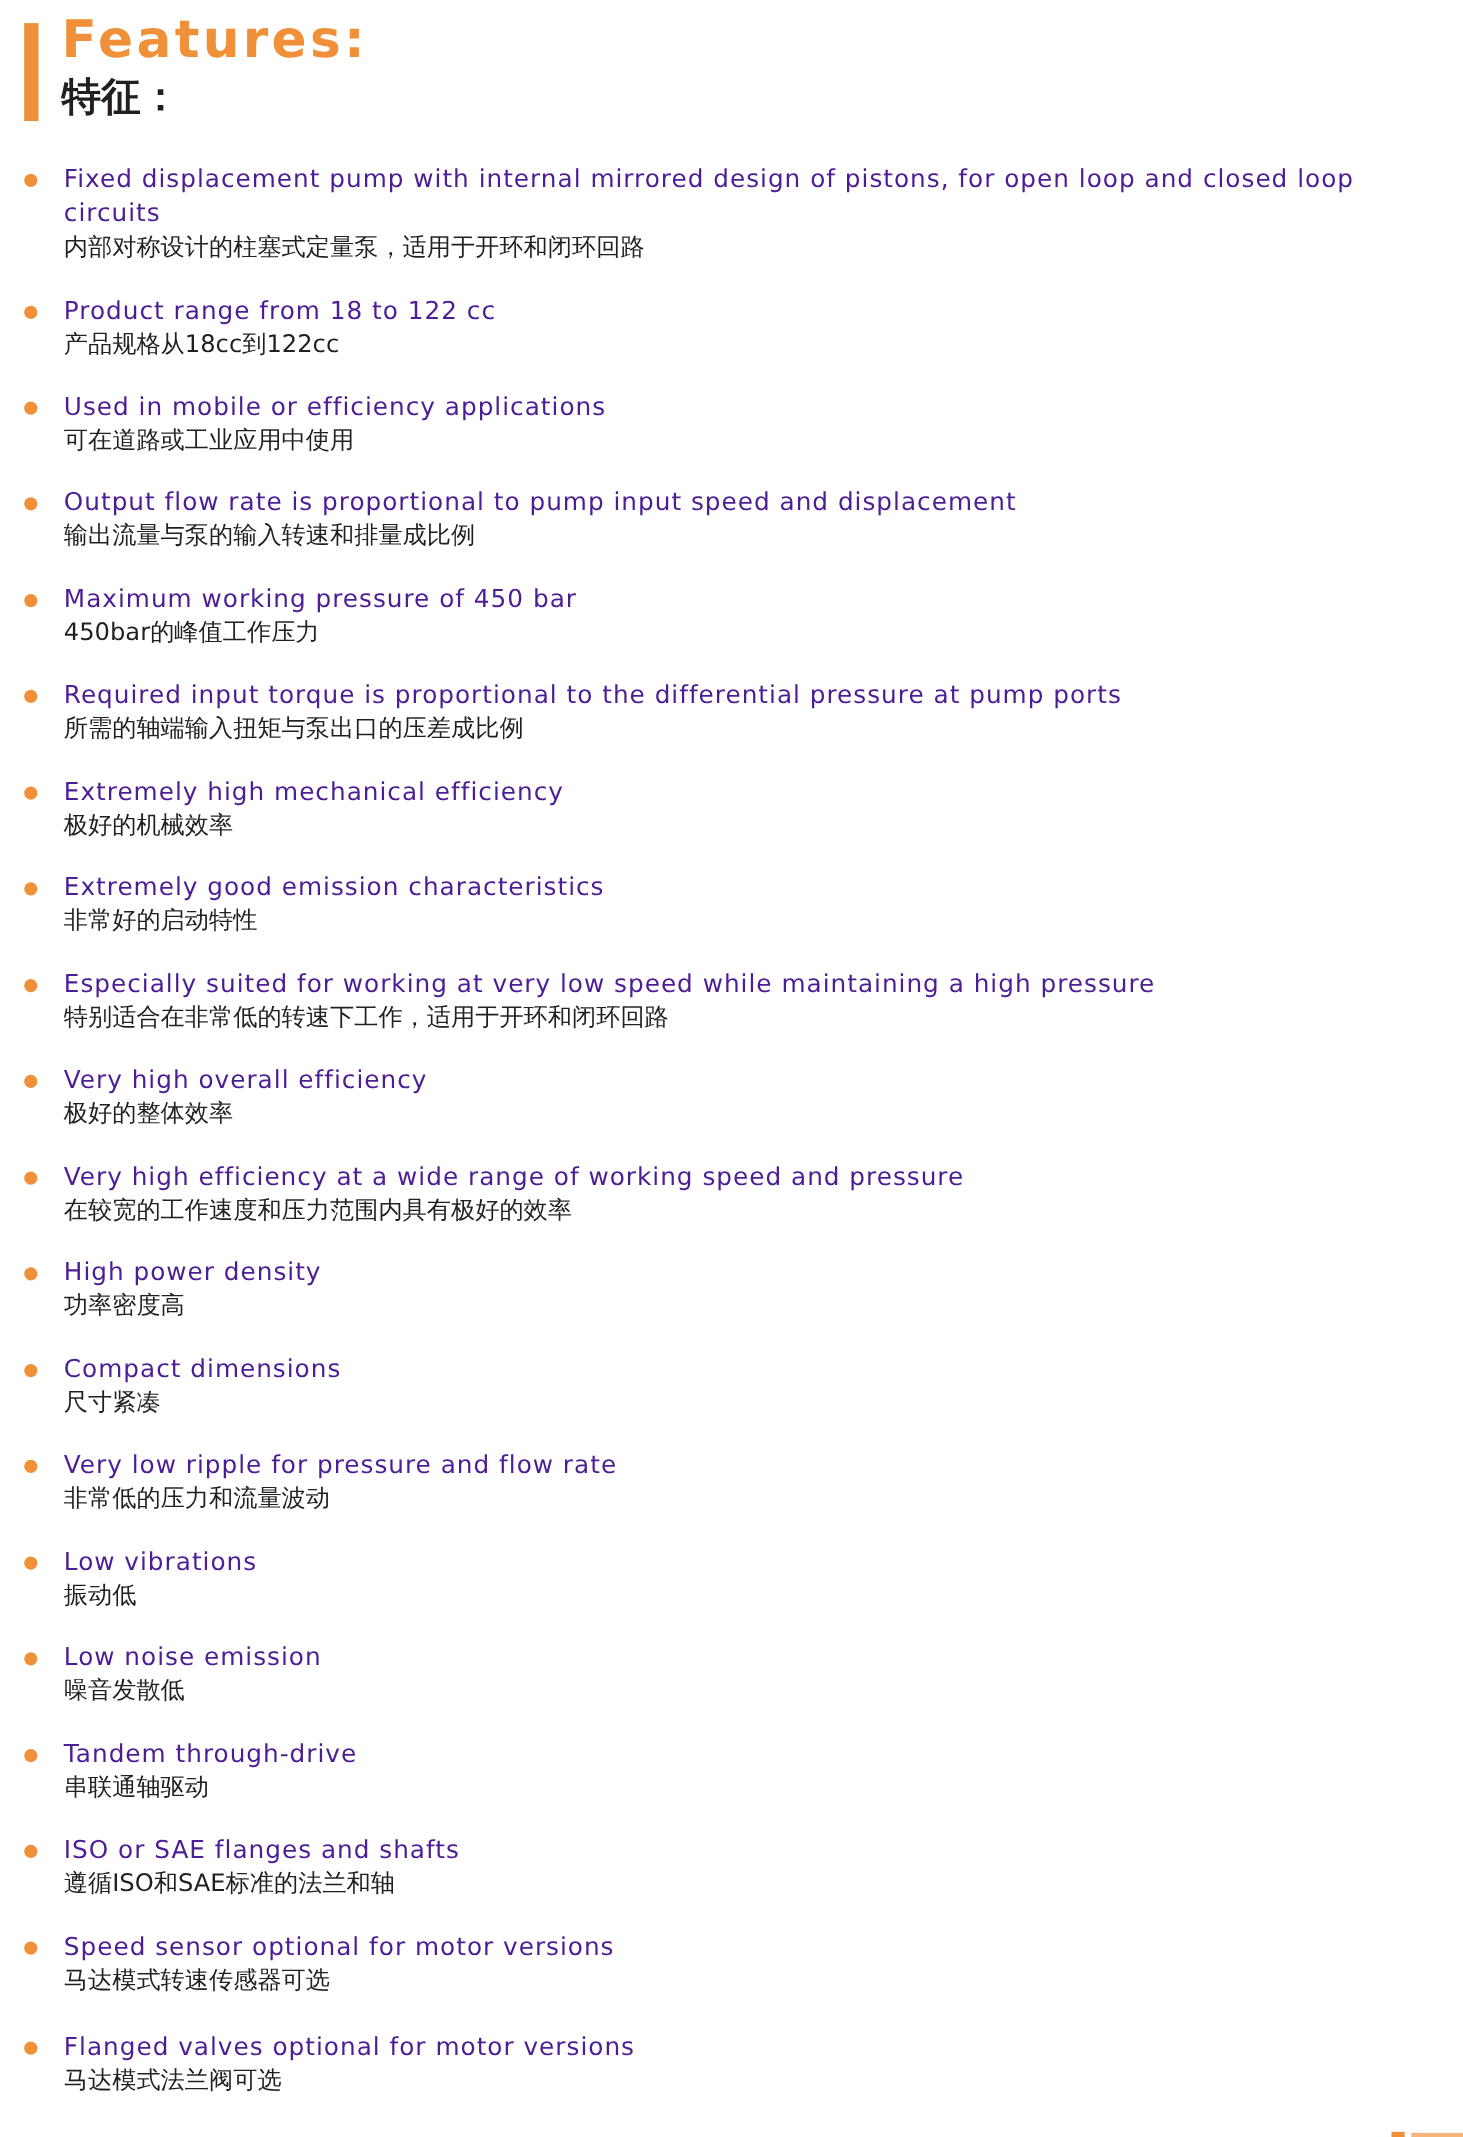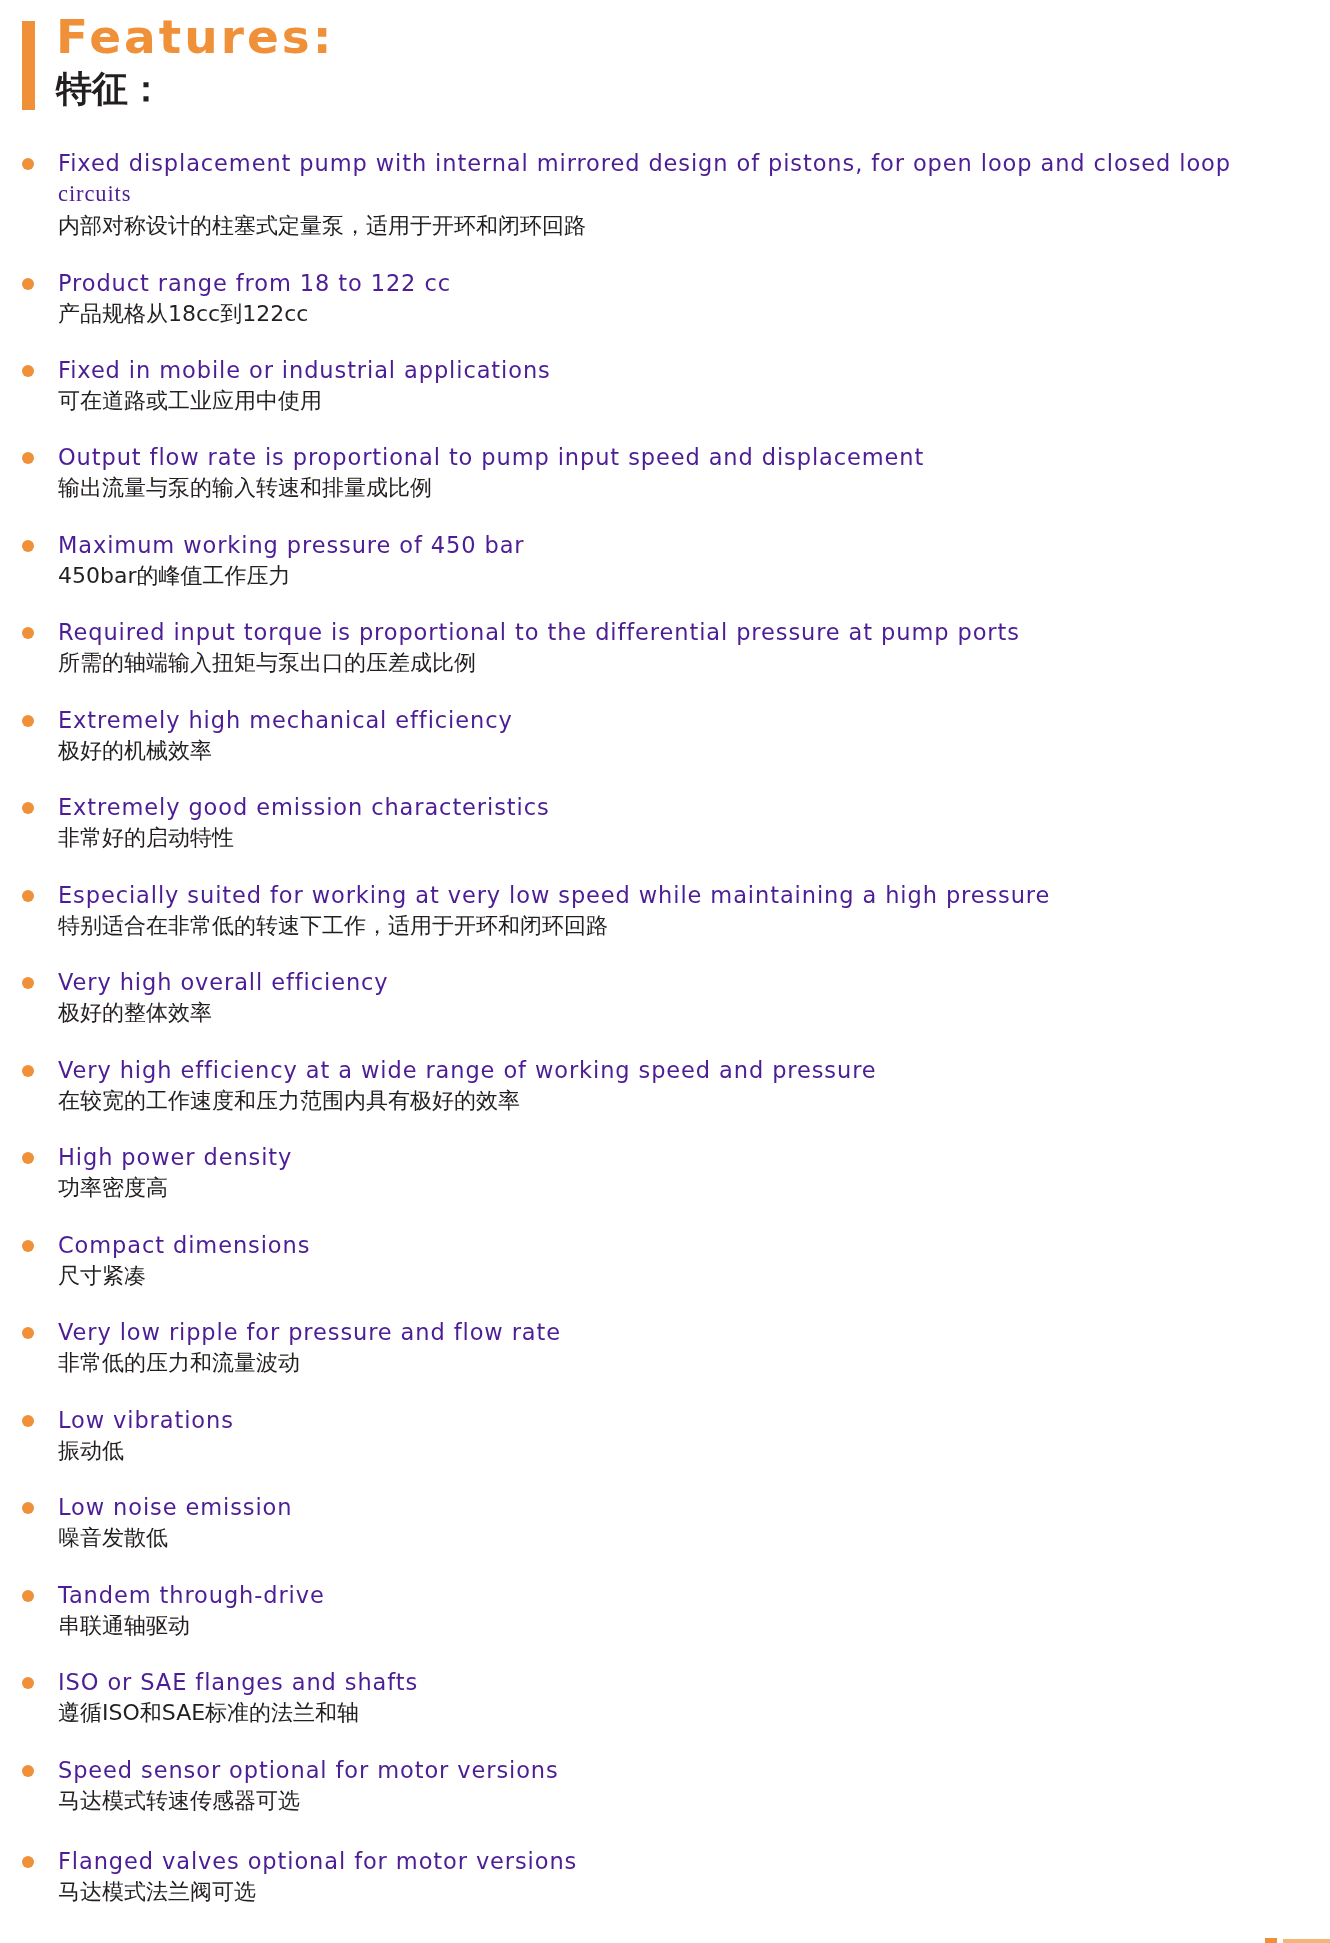--- a/index.html
+++ b/index.html
@@ -72,21 +72,20 @@
       top: 0;
       font-family: "DejaVu Sans", sans-serif;
       font-size: 22.5px;
       line-height: 32px;
       letter-spacing: 0.9px;
       color: #4c1d95;
       white-space: nowrap;
     }
     .en2 {
       top: 31px;
-      font-family: Liberation Serif, serif;
     }
     .zh {
       position: absolute;
       left: 58px;
       font-family: "DejaVu Sans", sans-serif;
       font-size: 22px;
       line-height: 30px;
       color: #231f20;
       white-space: nowrap;
     }
@@ -124,21 +123,21 @@
   </div>
 
   <div class="item" style="top:267px;">
     <span class="dot"></span>
     <div class="en">Product range from 18 to 122 cc</div>
     <div class="zh" style="top:32px;">产品规格从18cc到122cc</div>
   </div>
 
   <div class="item" style="top:354px;">
     <span class="dot"></span>
-    <div class="en">Fixed in mobile or industrial applications</div>
+    <div class="en">Used in mobile or efficiency applications</div>
     <div class="zh" style="top:32px;">可在道路或工业应用中使用</div>
   </div>
 
   <div class="item" style="top:441px;">
     <span class="dot"></span>
     <div class="en">Output flow rate is proportional to pump input speed and displacement</div>
     <div class="zh" style="top:32px;">输出流量与泵的输入转速和排量成比例</div>
   </div>
 
   <div class="item" style="top:529px;">

